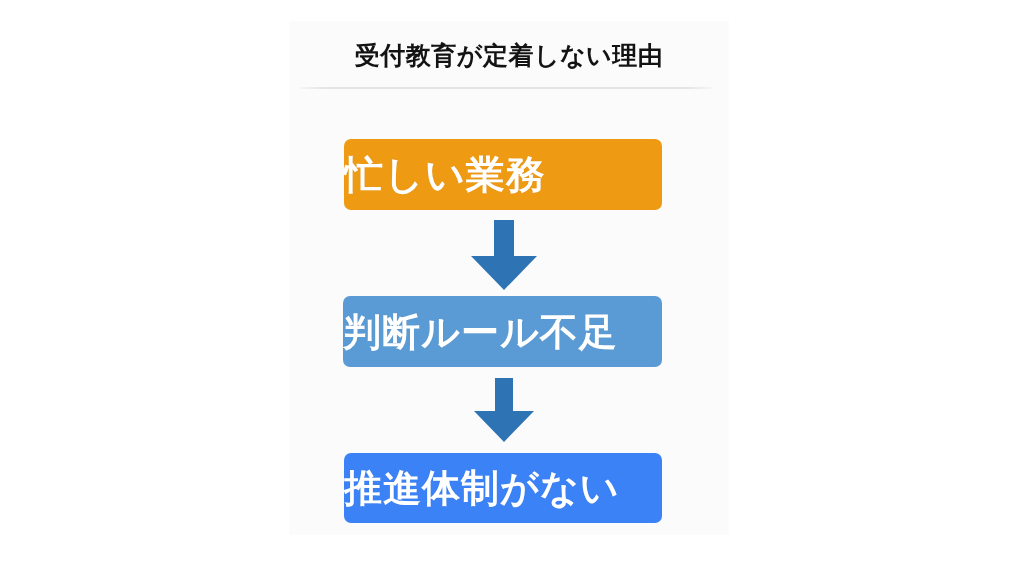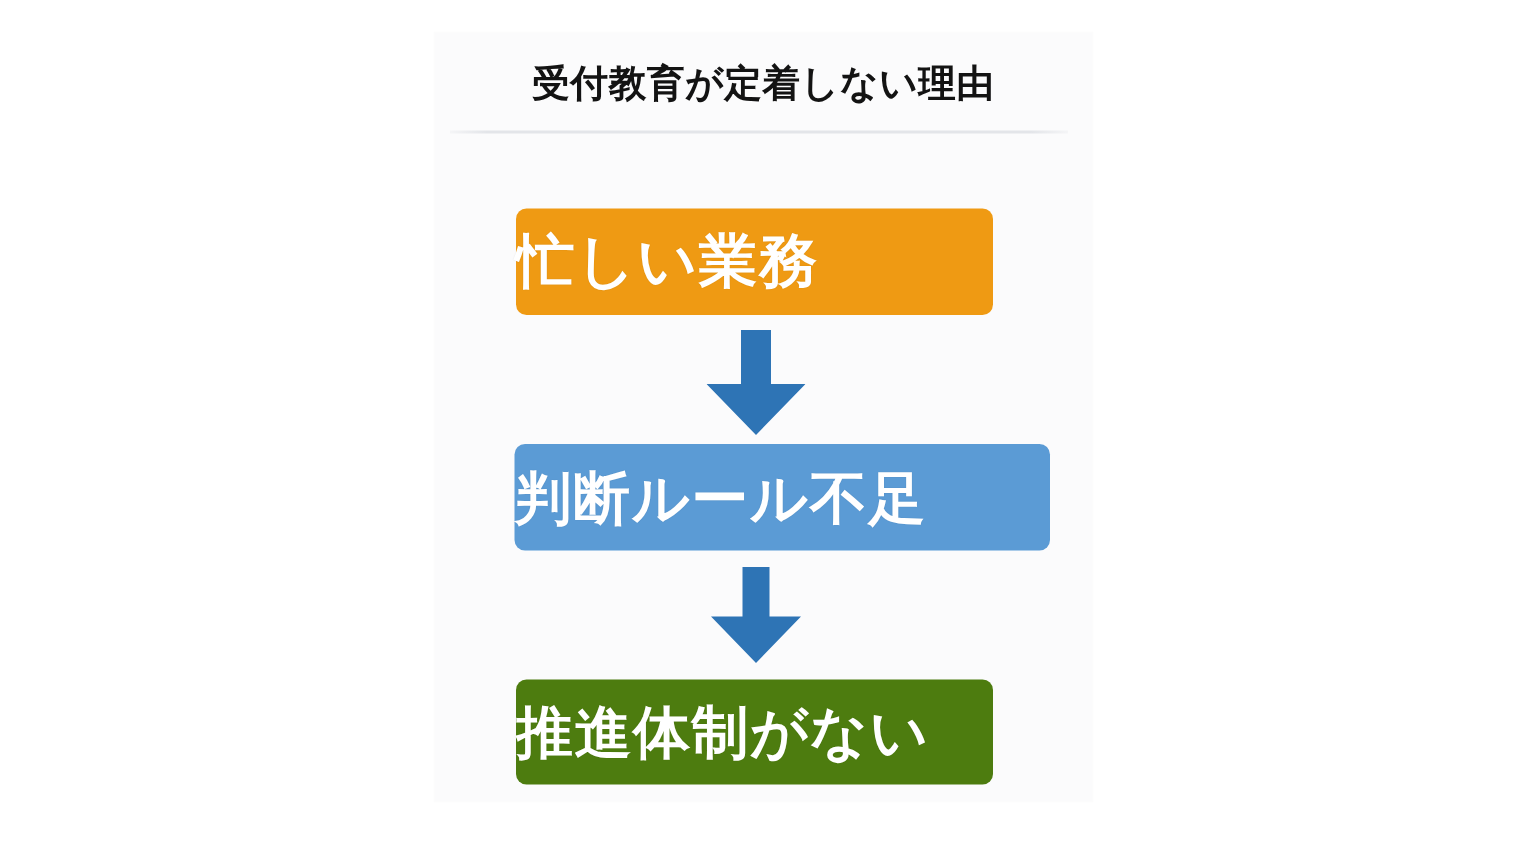--- a/index.html
+++ b/index.html
@@ -89,31 +89,31 @@
     top: 139px;
     width: 318px;
     height: 71px;
     background: #ef9a13;
   }
   #node-0 .node-label { font-size: 39px; }
 
   #node-1 {
     left: 343px;
     top: 296px;
-    width: 357px;
+    width: 319px;
     height: 71px;
     background: #5b9bd5;
   }
 
   #node-2 {
     left: 344px;
     top: 453px;
     width: 318px;
     height: 70px;
-    background: #4d7c0f;
+    background: #3b82f6;
   }
 
   
   .arrow {
     position: absolute;
     display: block;
   }
   #arrow-0 { left: 471px; top: 220px; width: 66px; height: 70px; }
   #arrow-1 { left: 474px; top: 378px; width: 60px; height: 64px; }
 

